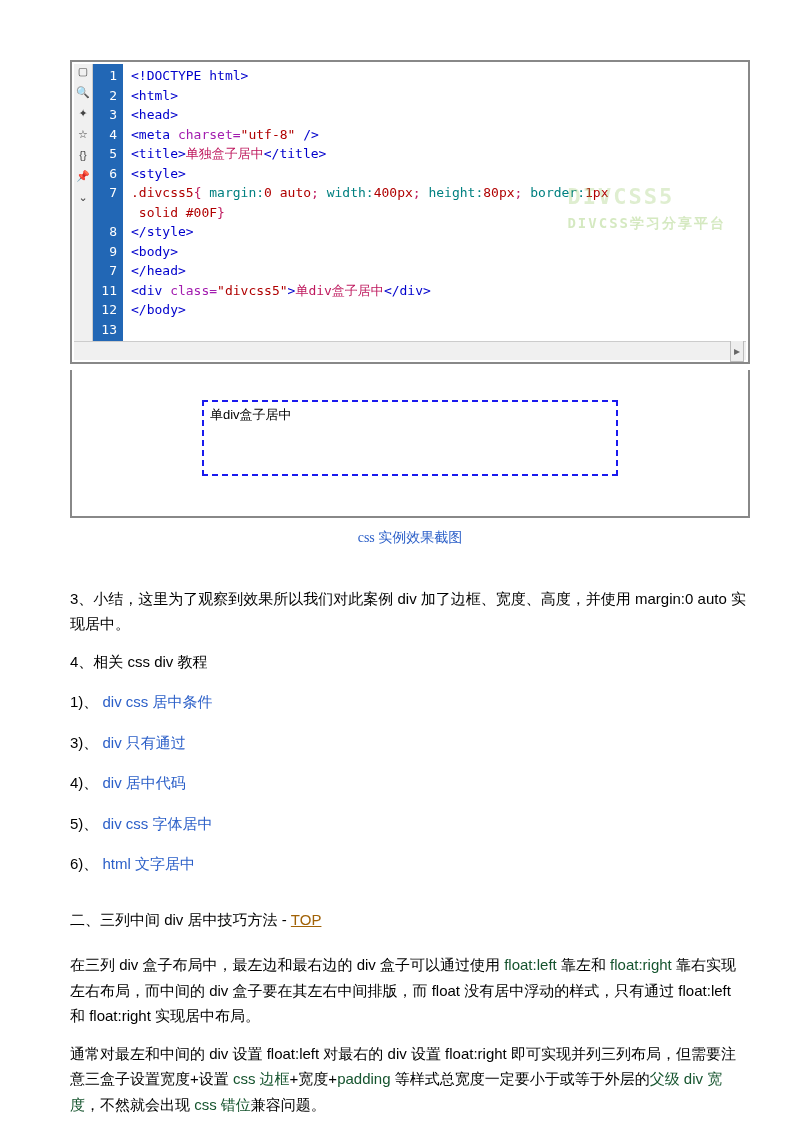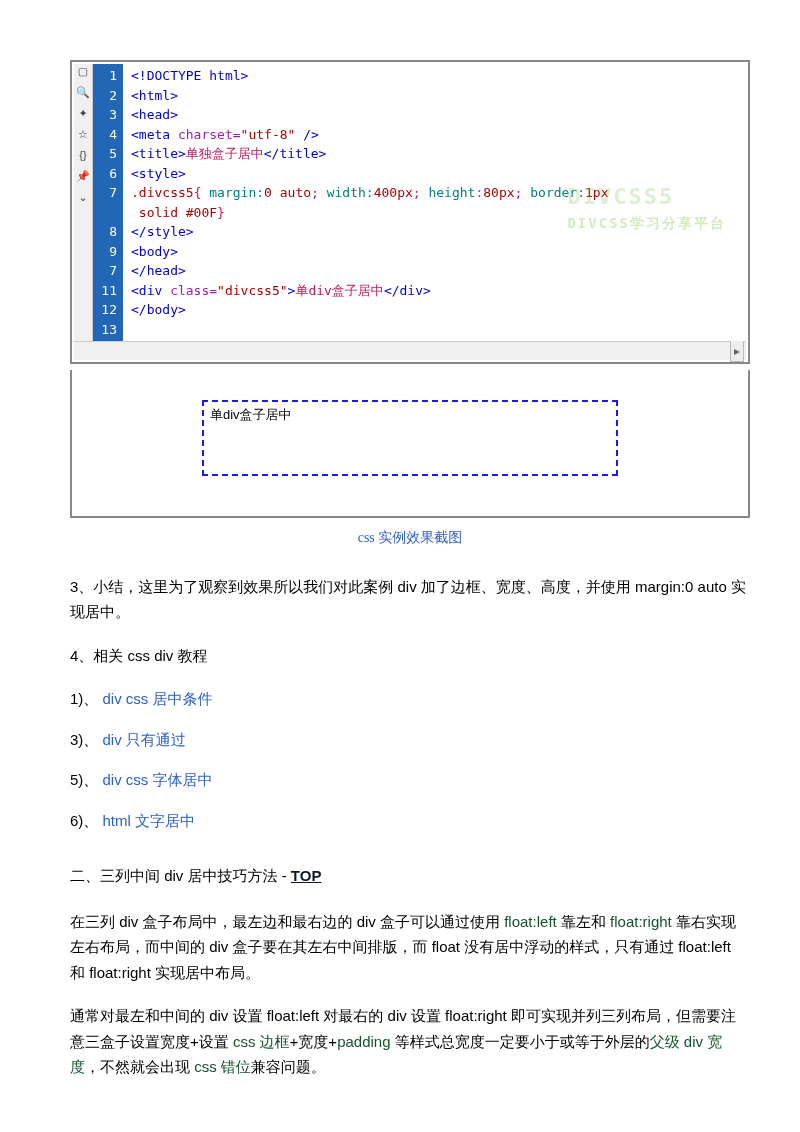--- a/index.html
+++ b/index.html
@@ -17,28 +17,28 @@
 .sel{color:#b00000}
 .prop{color:#008080}
 .val{color:#b00000}
 .txt{color:#be185d}
 .watermark{position:absolute;right:20px;top:116px;font-size:22px;font-weight:bold;color:rgba(150,200,100,0.3);letter-spacing:2px}
 .sub-caption{font-size:14px;color:rgba(150,200,100,0.4)}
 .scrollbar-row{height:18px;background:#f0f0f0;border-top:1px solid #ccc;display:flex;justify-content:flex-end;align-items:center;padding-right:2px}
 .scrollbar-row span{font-size:12px;color:#666;border:1px solid #bbb;padding:0 3px;background:#eee}
 .preview-pane{border:2px solid #888;border-top:none;background:#fff;padding:30px 0 40px;display:flex;justify-content:center;margin-bottom:8px}
 .preview-box{width:400px;height:68px;border:2px dashed #1a1aee;padding:2px 6px;font-size:13px}
-.caption{text-align:center;margin:4px 0 24px;color:#2b5fc8;font-family:SimSun,serif;font-size:14px}
-.body-text{color:#000;margin:18px 0;font-size:15px}
+.caption{text-align:center;margin:4px 0 36px;color:#2b5fc8;font-family:SimSun,serif;font-size:14px}
+.body-text{color:#000;margin:12px 0;font-size:15px}
 .link-list{margin:4px 0 30px}
 .link-list div{margin:15px 0}
 .link{color:#2b5fc8;text-decoration:none}
 .section-head{margin:30px 0 20px;font-size:15px}
 .section-head b{font-weight:normal}
-.top-link{color:#0f172a;text-decoration:underline;font-weight:bold}
+.top-link{color:#a16207;text-decoration:underline;font-weight:normal}
 .inline-link{color:#14532d}
 </style>
 </head>
 <body>
 
 <div class="page">
 <div class="code-container">
 <div class="code-editor">
 <div class="gutter-icons">
 <span>▢</span>
@@ -91,20 +91,21 @@
 <div class="preview-box">单div盒子居中</div>
 </div>
 <div class="caption">css 实例效果截图</div>
 
 <div class="body-text">3、小结，这里为了观察到效果所以我们对此案例 div 加了边框、宽度、高度，并使用 margin:0 auto 实现居中。</div>
 
 <div class="body-text">4、相关 css div 教程</div>
 <div class="link-list" id="linklist">
       <div><span>1)、  </span><a class="link">div css 居中条件</a></div>
       <div><span>3)、  </span><a class="link">div 只有通过</a></div>
+      <div><span>4)、  </span><a class="link">div 居中代码</a></div>
       <div><span>5)、  </span><a class="link">div css 字体居中</a></div>
       <div><span>6)、  </span><a class="link">html 文字居中</a></div>
     </div>
 
 <div class="section-head">
 <b>二、三列中间 div 居中技巧方法</b><span>   -   </span><a class="top-link">TOP</a>
 </div>
 
 <div class="body-text">
 <span>在三列 div 盒子布局中，最左边和最右边的 div 盒子可以通过使用 </span><span class="inline-link">float:left</span><span> 靠左和 </span><span class="inline-link">float:right</span><span> 靠右实现左右布局，而中间的 div 盒子要在其左右中间排版，而 float 没有居中浮动的样式，只有通过 float:left 和 float:right 实现居中布局。</span>

